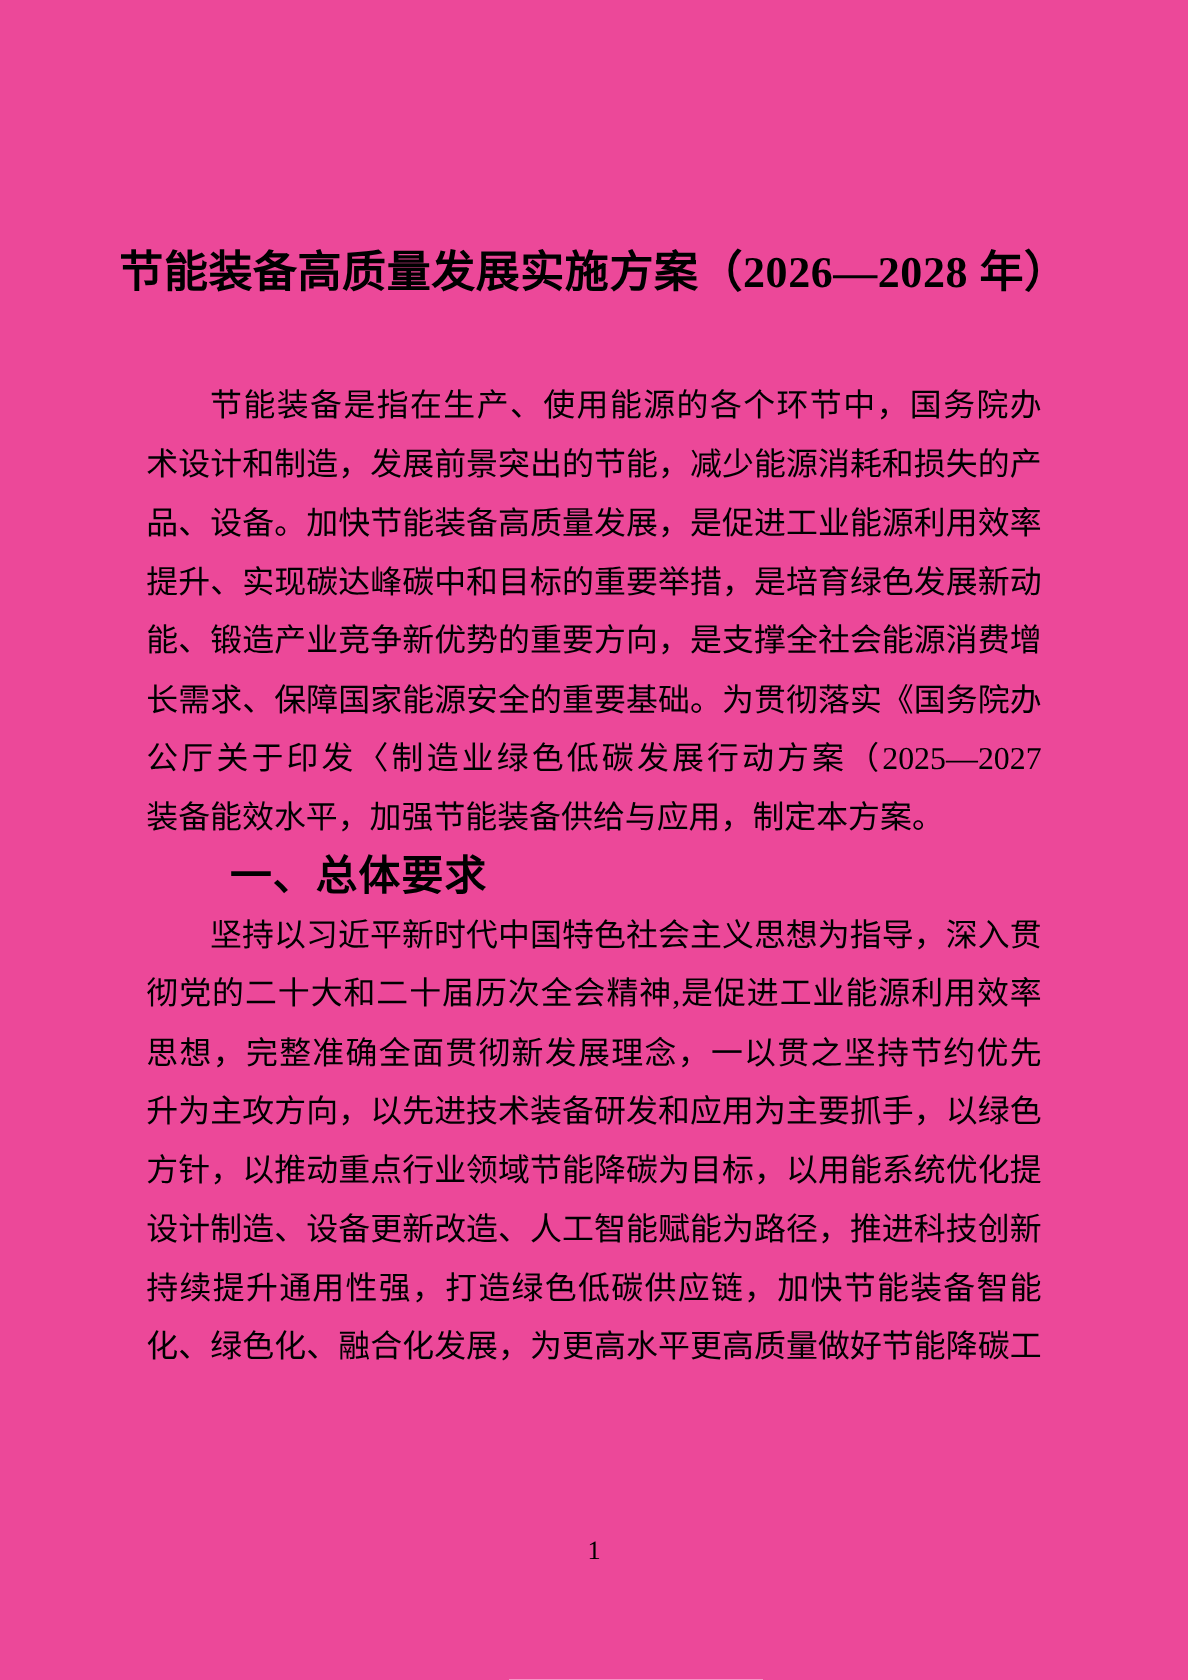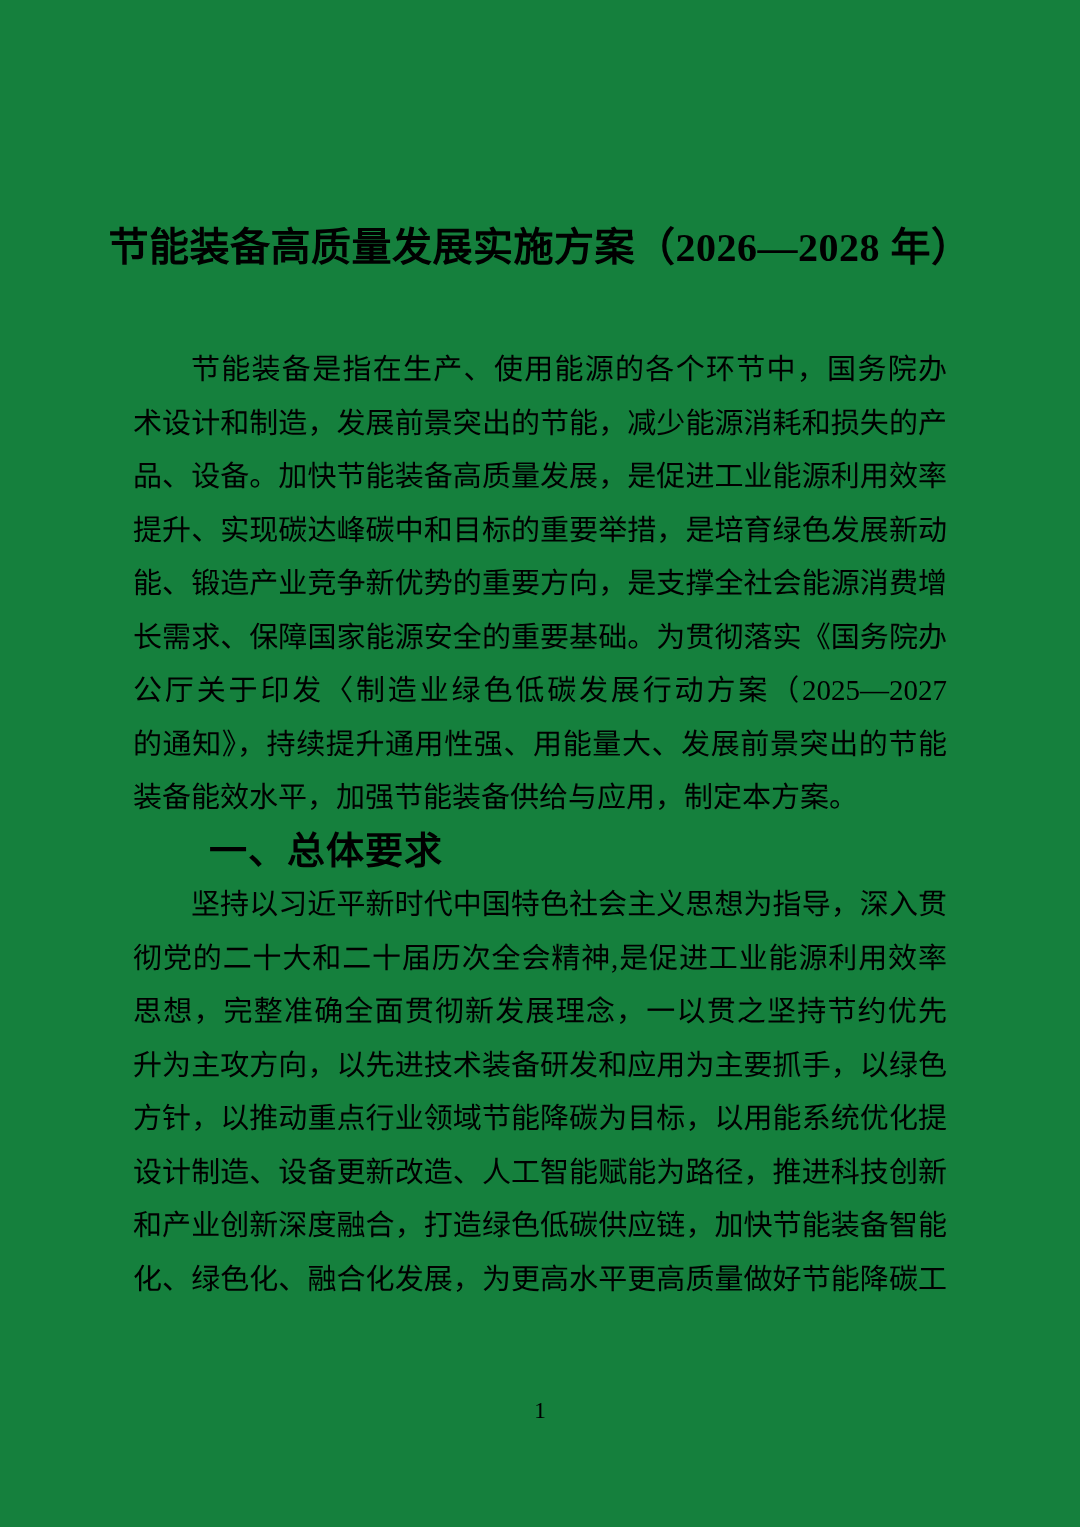--- a/index.html
+++ b/index.html
@@ -4,21 +4,21 @@
 <style>
   html, body {
     margin: 0;
     padding: 0;
     background: #ffffff;
   }
   .page {
     position: relative;
     width: 1080px;
     height: 1527px;
-    background: #15803d;
+    background: #ec4899;
     color: #000000;
     font-family: "Liberation Serif", "DejaVu Serif", serif;
     overflow: hidden;
   }
   .doc-title {
     margin: 0;
     padding-top: 222px;
     width: 100%;
     text-align: center;
     font-size: 40px;
@@ -83,34 +83,33 @@
   <div class="content">
 
     <div class="para para-1">
       <div class="line first-line">节能装备是指在生产、使用能源的各个环节中，国务院办</div>
       <div class="line">术设计和制造，发展前景突出的节能，减少能源消耗和损失的产</div>
       <div class="line">品、设备。加快节能装备高质量发展，是促进工业能源利用效率</div>
       <div class="line">提升、实现碳达峰碳中和目标的重要举措，是培育绿色发展新动</div>
       <div class="line">能、锻造产业竞争新优势的重要方向，是支撑全社会能源消费增</div>
       <div class="line">长需求、保障国家能源安全的重要基础。为贯彻落实《国务院办</div>
       <div class="line">公厅关于印发〈制造业绿色低碳发展行动方案（2025—2027 年）〉</div>
-      <div class="line">的通知》，持续提升通用性强、用能量大、发展前景突出的节能</div>
       <div class="line para-end">装备能效水平，加强节能装备供给与应用，制定本方案。</div>
     </div>
 
     <h2 class="section-heading">一、总体要求</h2>
 
     <div class="para para-2">
       <div class="line first-line">坚持以习近平新时代中国特色社会主义思想为指导，深入贯</div>
       <div class="line">彻党的二十大和二十届历次全会精神,是促进工业能源利用效率</div>
       <div class="line">思想，完整准确全面贯彻新发展理念，一以贯之坚持节约优先</div>
       <div class="line">升为主攻方向，以先进技术装备研发和应用为主要抓手，以绿色</div>
       <div class="line">方针，以推动重点行业领域节能降碳为目标，以用能系统优化提</div>
       <div class="line">设计制造、设备更新改造、人工智能赋能为路径，推进科技创新</div>
-      <div class="line">和产业创新深度融合，打造绿色低碳供应链，加快节能装备智能</div>
+      <div class="line">持续提升通用性强，打造绿色低碳供应链，加快节能装备智能</div>
       <div class="line">化、绿色化、融合化发展，为更高水平更高质量做好节能降碳工</div>
     </div>
 
   </div>
 
   <div class="page-number">1</div>
 
 </div>
 
 </body></html>

